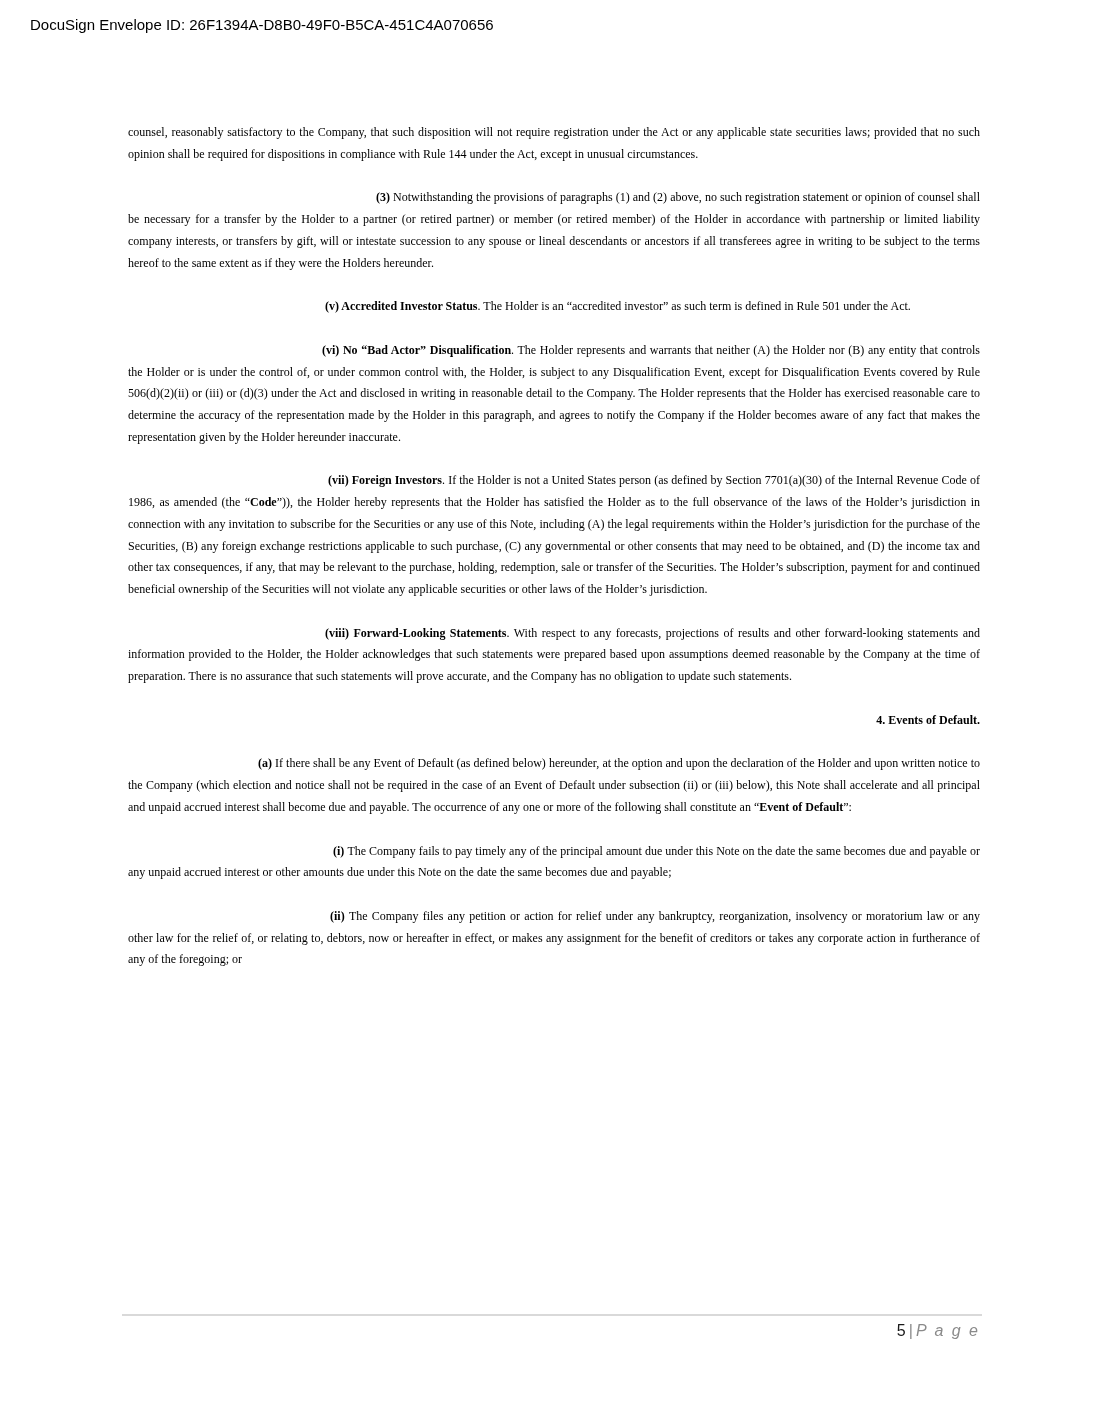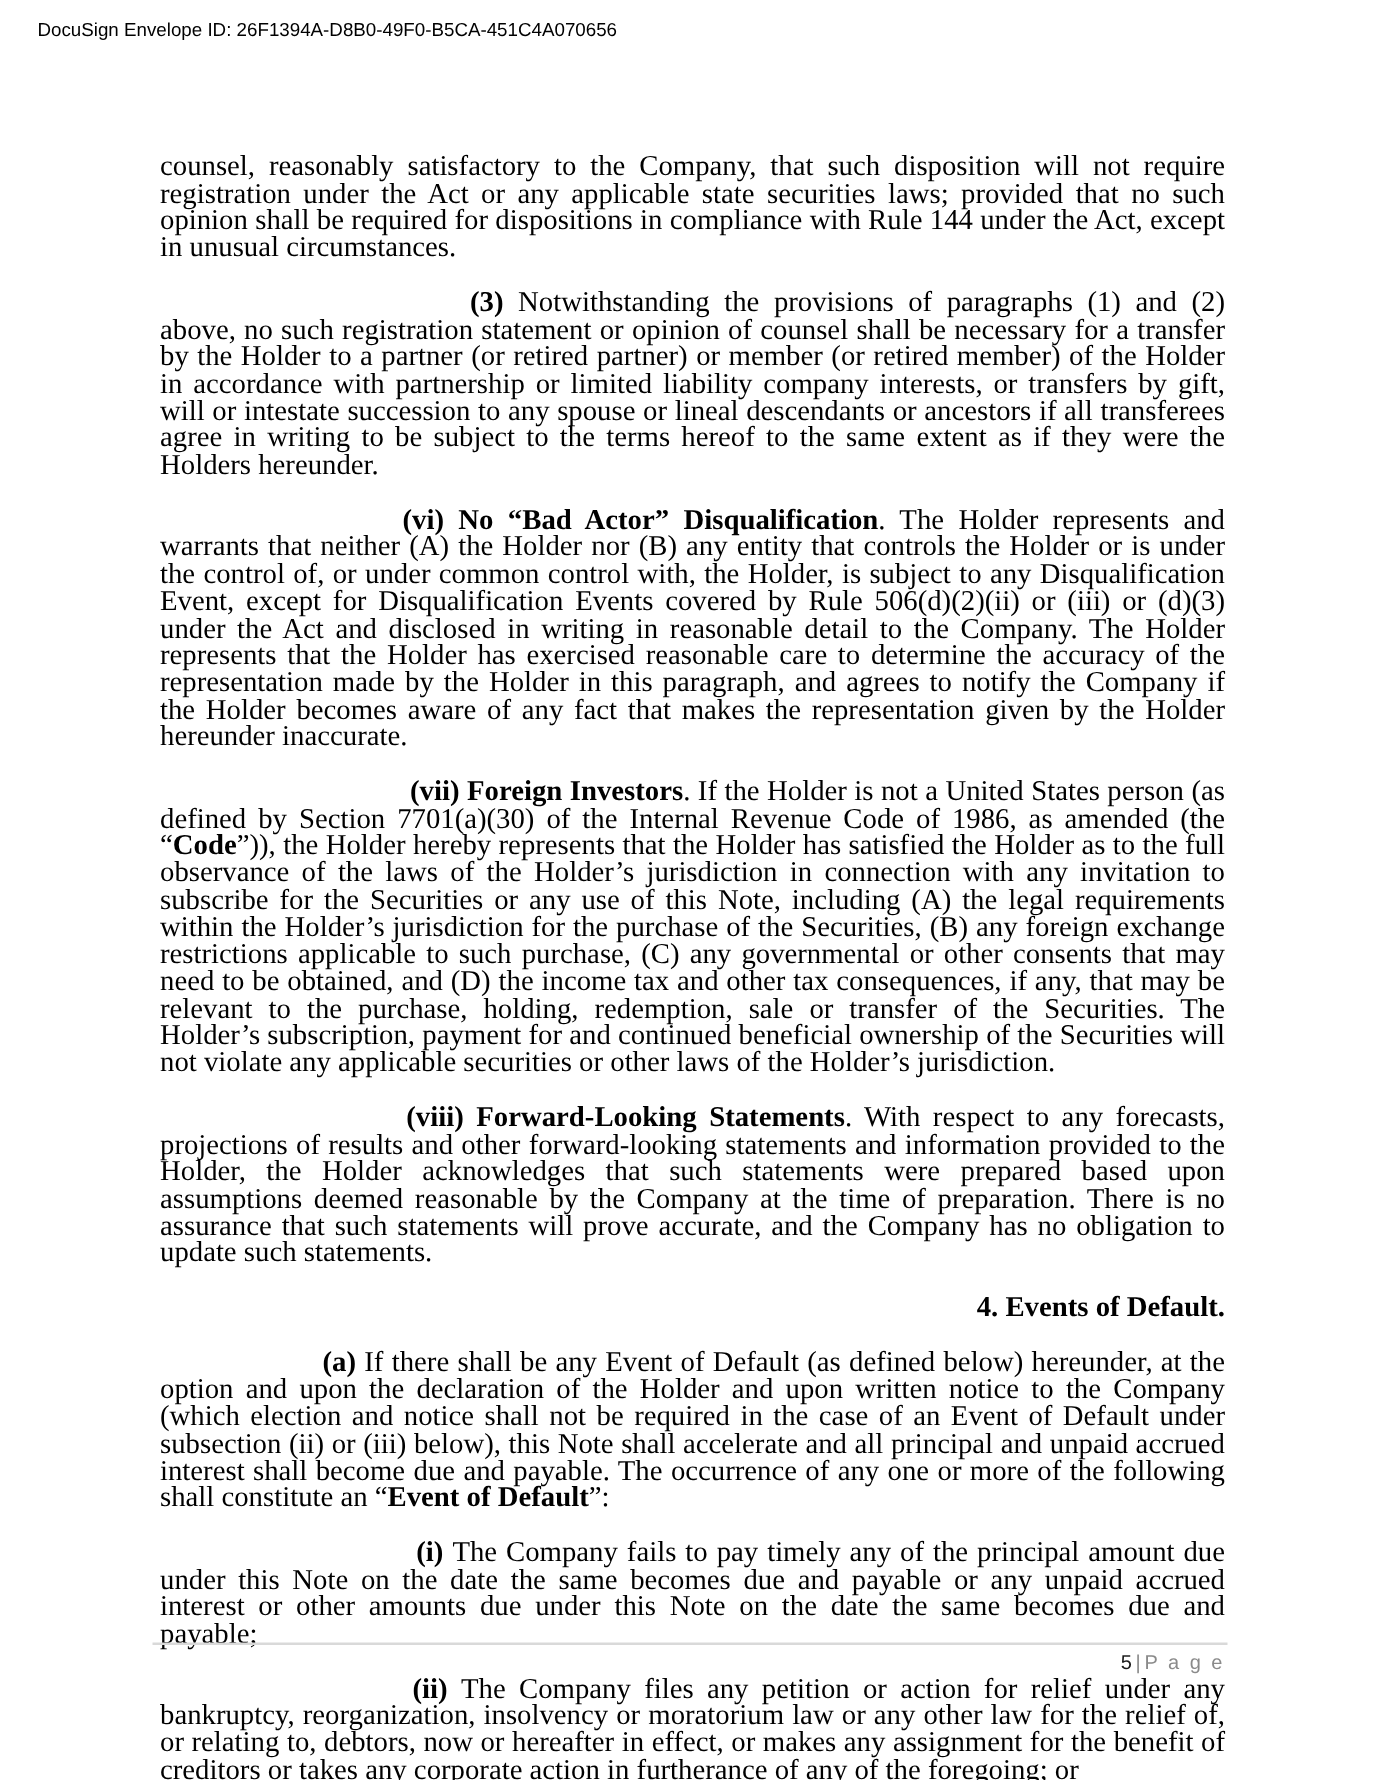--- a/index.html
+++ b/index.html
@@ -22,21 +22,21 @@
     color: #000000;
     white-space: nowrap;
   }
   .content {
     position: absolute;
     left: 128px;
     top: 122px;
     width: 852px;
   }
   .content p {
-    font-size: 23px;
+    font-size: 12px;
     line-height: 21.7px;
     text-align: justify;
     margin: 0 0 22px 0;
   }
   .content p.heading { text-align: right; }
   .seg-b { font-weight: bold; }
   .seg-bi { font-weight: bold; }
   .footer-rule {
     position: absolute;
     left: 122px;
@@ -48,34 +48,35 @@
   .footer-text {
     position: absolute;
     top: 1322px;
     right: 120px;
     font-family: "Liberation Sans", sans-serif;
     font-size: 16px;
     white-space: nowrap;
   }
   .page-num { color: #1a1a1a; }
   .page-sep { color: #8a8a8a; padding: 0 3px; }
-  .page-word { color: #8a8a8a; letter-spacing: 2px; }
+  .page-word { color: #8a8a8a; letter-spacing: 2px; font-style: italic; }
 </style>
 </head>
 <body>
 
 <div class="page">
 
   <div class="docusign">DocuSign Envelope ID: 26F1394A-D8B0-49F0-B5CA-451C4A070656</div>
 
   <div class="content">
     <p style="text-indent:0;"><span>counsel, reasonably satisfactory to the Company, that such disposition will not require registration under the Act or any applicable state securities laws; provided that no such opinion shall be required for dispositions in compliance with Rule 144 under the Act, except in unusual circumstances.</span></p>
 
     <p style="text-indent:248px;"><span class="seg-b">(3) </span><span>Notwithstanding the provisions of paragraphs (1) and (2) above, no such registration statement or opinion of counsel shall be necessary for a transfer by the Holder to a partner (or retired partner) or member (or retired member) of the Holder in accordance with partnership or limited liability company interests, or transfers by gift, will or intestate succession to any spouse or lineal descendants or ancestors if all transferees agree in writing to be subject to the terms hereof to the same extent as if they were the Holders hereunder.</span></p>
 
+    <p style="text-indent:197px;"><span class="seg-b">(v) Accredited Investor Status</span><span>. The Holder is an “accredited investor” as such term is defined in Rule 501 under the Act.</span></p>
 
     <p style="text-indent:194px;"><span class="seg-b">(vi) No “Bad Actor” Disqualification</span><span>. The Holder represents and warrants that neither (A) the Holder nor (B) any entity that controls the Holder or is under the control of, or under common control with, the Holder, is subject to any Disqualification Event, except for Disqualification Events covered by Rule 506(d)(2)(ii) or (iii) or (d)(3) under the Act and disclosed in writing in reasonable detail to the Company. The Holder represents that the Holder has exercised reasonable care to determine the accuracy of the representation made by the Holder in this paragraph, and agrees to notify the Company if the Holder becomes aware of any fact that makes the representation given by the Holder hereunder inaccurate.</span></p>
 
     <p style="text-indent:200px;"><span class="seg-b">(vii) Foreign Investors</span><span>. If the Holder is not a United States person (as defined by Section 7701(a)(30) of the Internal Revenue Code of 1986, as amended (the “</span><span class="seg-bi">Code</span><span>”)), the Holder hereby represents that the Holder has satisfied the Holder as to the full observance of the laws of the Holder’s jurisdiction in connection with any invitation to subscribe for the Securities or any use of this Note, including (A) the legal requirements within the Holder’s jurisdiction for the purchase of the Securities, (B) any foreign exchange restrictions applicable to such purchase, (C) any governmental or other consents that may need to be obtained, and (D) the income tax and other tax consequences, if any, that may be relevant to the purchase, holding, redemption, sale or transfer of the Securities. The Holder’s subscription, payment for and continued beneficial ownership of the Securities will not violate any applicable securities or other laws of the Holder’s jurisdiction.</span></p>
 
     <p style="text-indent:197px;"><span class="seg-b">(viii) Forward-Looking Statements</span><span>. With respect to any forecasts, projections of results and other forward-looking statements and information provided to the Holder, the Holder acknowledges that such statements were prepared based upon assumptions deemed reasonable by the Company at the time of preparation. There is no assurance that such statements will prove accurate, and the Company has no obligation to update such statements.</span></p>
 
     <p class="heading" style="text-indent:67px;"><span class="seg-b">4. Events of Default.</span></p>
 
     <p style="text-indent:130px;"><span class="seg-b">(a) </span><span>If there shall be any Event of Default (as defined below) hereunder, at the option and upon the declaration of the Holder and upon written notice to the Company (which election and notice shall not be required in the case of an Event of Default under subsection (ii) or (iii) below), this Note shall accelerate and all principal and unpaid accrued interest shall become due and payable. The occurrence of any one or more of the following shall constitute an “</span><span class="seg-bi">Event of Default</span><span>”:</span></p>

